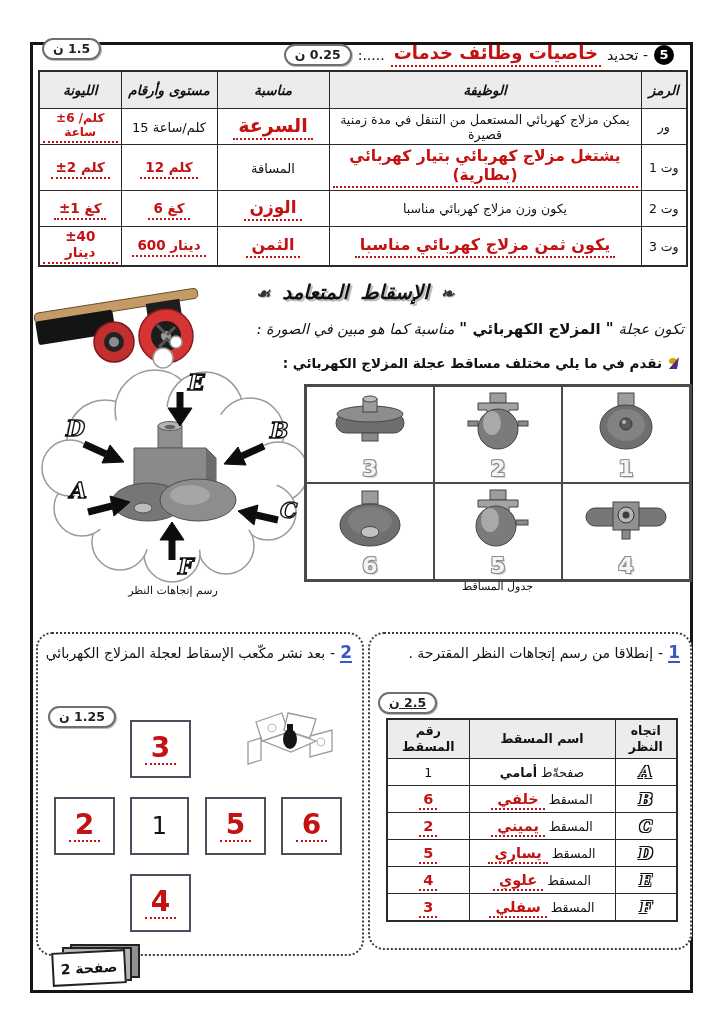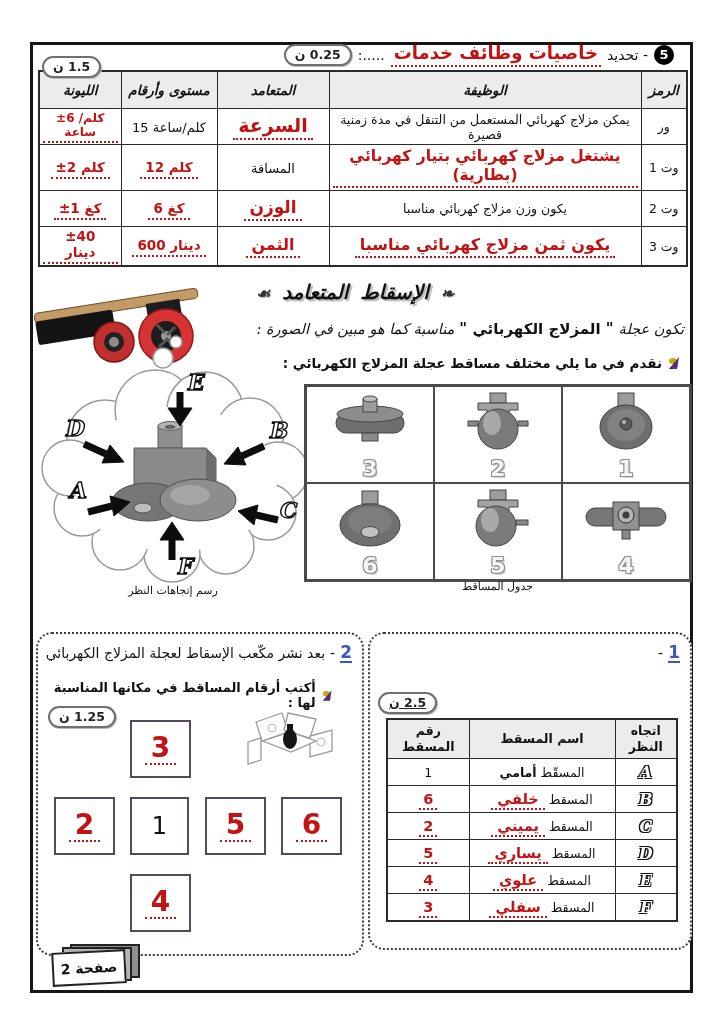--- a/index.html
+++ b/index.html
@@ -79,35 +79,35 @@
   <div class="abs page-border"></div>
 
   <div class="abs title-row">
     <span class="circle-num">5</span>
     <span>- تحديد</span>
     <span class="red-title">خاصيات وظائف خدمات</span>
     <span>.....:</span>
     <span class="pill">0.25 ن</span>
   </div>
 
-  <span class="abs pill" style="left:42px;top:56px;z-index:3;">1.5 ن</span>
+  <span class="abs pill" style="left:42px;top:38px;z-index:3;">1.5 ن</span>
 
   <table class="abs criteria" dir="rtl">
     <colgroup>
         <col style="width:46px">
         <col style="width:312px">
         <col style="width:112px">
         <col style="width:96px">
         <col style="width:82px">
       </colgroup>
     <tbody>
         <tr>
       <th>الرمز</th>
       <th>الوظيفة</th>
-      <th>المتعامد</th>
+      <th>مناسبة</th>
       <th>مستوى وأرقام</th>
       <th>الليونة</th>
     </tr>
     <tr style="height:36px;">
       <td class="fn">ور</td>
       <td class="fn">يمكن مزلاج كهربائي المستعمل من التنقل في مدة زمنية قصيرة</td>
       <td><span class="red rdot crit-big">السرعة</span></td>
       <td><span class="num-val">15 كلم/ساعة</span></td>
       <td><span class="num-val red rdot" style="font-size:12px;">±6 كلم/ساعة</span></td>
     </tr>
@@ -290,28 +290,20 @@
     </div>
   </div>
   <div class="abs caption" style="left:420px;top:580px;width:155px;">جدول المساقط</div>
 
   <div class="abs qbox qbox-left">
     <div class="abs q-head" style="top:10px;right:10px;">
       <span class="q-num">2</span>
       <span>-</span>
       <span>بعد نشر مكّعب الإسقاط لعجلة المزلاج الكهربائي</span>
     </div>
-    <div class="abs q-bullet" style="top:46px;right:28px;">
-      <svg width="13" height="13" viewBox="0 0 14 14">
-        <ellipse cx="5" cy="5" rx="4" ry="3" fill="#d8a400"></ellipse>
-        <polygon points="1,13 11,1 9,13" fill="#333a8c"></polygon>
-        <polygon points="1,13 7,7 10,10" fill="#6b1d86"></polygon>
-      </svg>
-      <span>أكتب أرقام المساقط في مكانها المناسبة لها :</span>
-    </div>
     <span class="abs pill" style="left:10px;top:72px;">1.25 ن</span>
 
     <svg class="abs" style="left:206px;top:70px;" width="90" height="66" viewBox="0 0 90 66">
       <g fill="#fff" stroke="#9a9a9a" stroke-width="1.3">
         <polygon points="12,18 38,9 44,28 18,37"></polygon>
         <polygon points="44,9 72,15 66,34 40,26"></polygon>
         <polygon points="66,32 88,26 88,47 66,53"></polygon>
         <polygon points="4,38 17,34 17,56 4,60"></polygon>
         <polygon points="19,37 46,28 72,37 47,48"></polygon>
       </g>
@@ -338,38 +330,39 @@
     </div>
     <div class="net-box" style="left:92px;top:240px;">
       <span class="net-red">4</span>
     </div>
   </div>
 
   <div class="abs qbox qbox-right">
     <div class="abs q-head" style="top:10px;right:10px;">
       <span class="q-num">1</span>
       <span>-</span>
+      <span>إنطلاقا من رسم إتجاهات النظر المقترحة .</span>
     </div>
     <span class="abs pill" style="left:8px;top:58px;text-decoration:underline;">2.5 ن</span>
 
     <table class="abs ptable" dir="rtl">
       <colgroup>
           <col style="width:62px">
           <col style="width:146px">
           <col style="width:82px">
         </colgroup>
       <tbody>
           <tr>
         <th>اتجاه النظر</th>
         <th>اسم المسقط</th>
         <th>رقم المسقط</th>
       </tr>
       <tr>
         <td><span class="dir-letter">A</span></td>
-        <td class="name-cell"><span>المسقّط</span> <span style="font-weight:bold;">أمامي</span></td>
+        <td class="name-cell"><span>صفحةّط</span> <span style="font-weight:bold;">أمامي</span></td>
         <td><span>1</span></td>
       </tr>
       <tr>
         <td><span class="dir-letter">B</span></td>
         <td class="name-cell"><span>المسقط</span> <span class="hand-red">خلفي</span></td>
         <td><span class="num-red">6</span></td>
       </tr>
       <tr>
         <td><span class="dir-letter">C</span></td>
         <td class="name-cell"><span>المسقط</span> <span class="hand-red">يميني</span></td>

